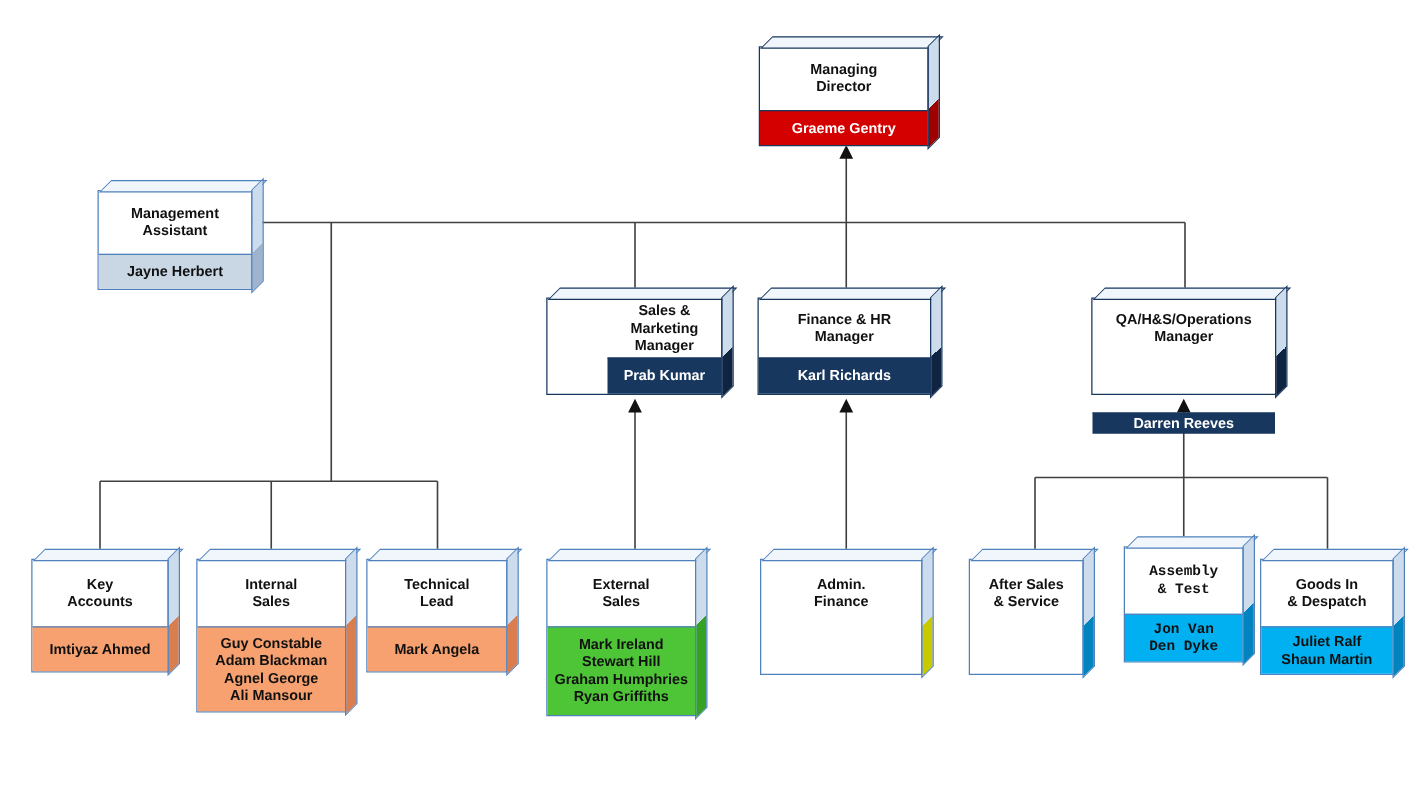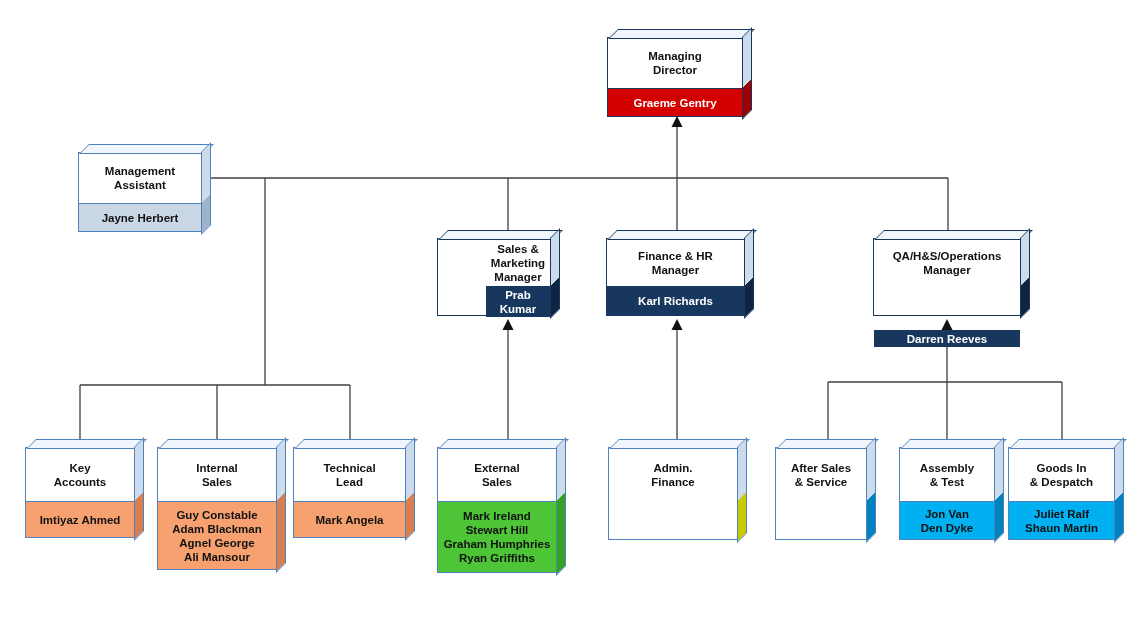--- a/index.html
+++ b/index.html
@@ -89,21 +89,21 @@
   </div>
 
   <div class="box b-blue" style="left:78px;top:152px;width:124px;height:80px;--th:48px;--frac:62%;">
     <div class="bevel-top"></div>
     <div class="bevel-side c-steel"></div>
     <div class="title">Management
 Assistant</div>
     <div class="banner c-steel">Jayne Herbert</div>
   </div>
 
-  <div class="box b-navy" style="left:437px;top:238px;width:114px;height:78px;padding-left:48px;--th:45px;--frac:60%;">
+  <div class="box b-navy" style="left:437px;top:238px;width:141px;height:78px;padding-left:48px;--th:45px;--frac:60%;">
     <div class="bevel-top"></div>
     <div class="bevel-side c-navy"></div>
     <div class="title">Sales &amp; Marketing
 Manager</div>
     <div class="banner c-navy">Prab Kumar</div>
   </div>
 
   <div class="box b-navy" style="left:606px;top:238px;width:139px;height:78px;--th:45px;--frac:60%;">
     <div class="bevel-top"></div>
     <div class="bevel-side c-navy"></div>
@@ -165,21 +165,21 @@
 Finance</div>
   </div>
 
   <div class="box b-blue" style="left:775px;top:447px;width:92px;height:93px;--th:51px;--frac:57%;">
     <div class="bevel-top"></div>
     <div class="bevel-side c-cyan"></div>
     <div class="title">After Sales
 &amp; Service</div>
   </div>
 
-  <div class="box b-blue" style="left:899px;top:447px;width:96px;height:93px;--th:51px;--frac:57%;">
+  <div class="box b-blue" style="left:899px;top:437px;width:96px;height:93px;font-family:Liberation Mono, monospace;--th:51px;--frac:57%;">
     <div class="bevel-top"></div>
     <div class="bevel-side c-cyan"></div>
     <div class="title">Assembly
 &amp; Test</div>
     <div class="banner c-cyan">Jon Van
 Den Dyke</div>
   </div>
 
   <div class="box b-blue" style="left:1008px;top:447px;width:107px;height:93px;--th:51px;--frac:57%;">
     <div class="bevel-top"></div>

